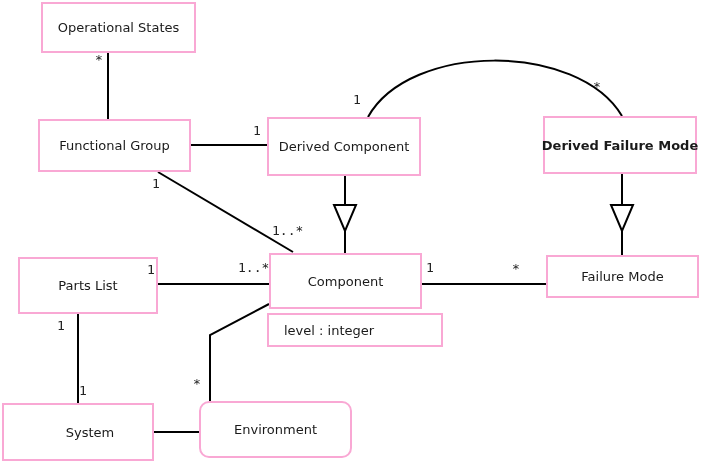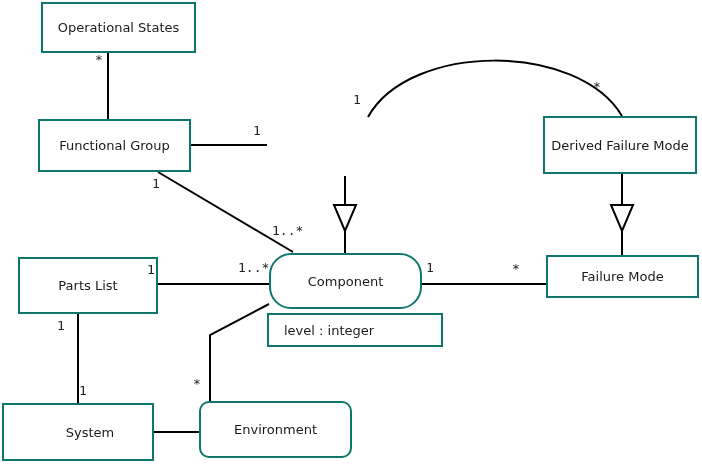--- a/index.html
+++ b/index.html
@@ -2,38 +2,38 @@
 <html><head>
 <meta charset="utf-8">
 <style>
   html,body{margin:0;padding:0;background:#fff;}
   #stage{
     position:relative;width:702px;height:464px;background:#ffffff;
     font-family:"DejaVu Sans", sans-serif;overflow:hidden;
   }
   #edges{position:absolute;left:0;top:0;width:702px;height:464px;}
   .box{
-    position:absolute;box-sizing:border-box;border:2px solid #0f766e;background:#fff;
+    position:absolute;box-sizing:border-box;border:2px solid #f9a8d4;background:#fff;
     display:flex;align-items:center;justify-content:center;
     font-size:13px;color:#1a1a1a;white-space:nowrap;
   }
   .attr{
     justify-content:flex-start;padding-left:15px;
   }
   .mult{
     position:absolute;font-family:"DejaVu Sans Mono", monospace;
     font-size:13px;color:#222;line-height:1;white-space:nowrap;
   }
   
   #b-opstates   {left:41px;  top:2px;   width:155px; height:51px;}
   #b-funcgroup  {left:38px;  top:119px; width:153px; height:53px;}
   #b-dercomp    {left:267px; top:117px; width:154px; height:59px;}
-  #b-derfail    {left:543px; top:116px; width:154px; height:58px;}
+  #b-derfail    {left:543px; top:116px; width:154px; height:58px;font-weight:bold;}
   #b-partslist  {left:18px;   top:257px; width:140px; height:57px;}
-  #b-comp-title {left:269px; top:253px; width:153px; height:56px;border-radius:22px;}
+  #b-comp-title {left:269px; top:253px; width:153px; height:56px;}
   #b-comp-attr  {left:267px; top:313px; width:176px; height:34px;}
   #b-failmode   {left:546px; top:255px; width:153px; height:43px;}
   #b-system     {left:2px;   top:403px; width:152px; height:58px;padding-left:24px;}
   #b-environ    {left:199px; top:401px; width:153px; height:57px;border-radius:10px;}
   
   #m-os-star    {left:95px;  top:53px;}
   #m-fg-dc-1    {left:253px; top:124px;}
   #m-fg-diag-1  {left:152px; top:177px;}
   #m-diag-1star {left:272px; top:224px;}
   #m-arc-1      {left:353px; top:93px;}
@@ -68,20 +68,23 @@
     <line x1="154" y1="432" x2="199" y2="432"></line>
     <polyline points="210,401 210,335 269,304"></polyline>
   </svg>
 
   <div id="b-opstates" class="box">
     <span>Operational States</span>
   </div>
   <div id="b-funcgroup" class="box">
     <span>Functional Group</span>
   </div>
+  <div id="b-dercomp" class="box">
+    <span>Derived Component</span>
+  </div>
   <div id="b-derfail" class="box">
     <span>Derived Failure Mode</span>
   </div>
   <div id="b-partslist" class="box">
     <span>Parts List</span>
   </div>
   <div id="b-comp-title" class="box">
     <span>Component</span>
   </div>
   <div id="b-comp-attr" class="box attr">

